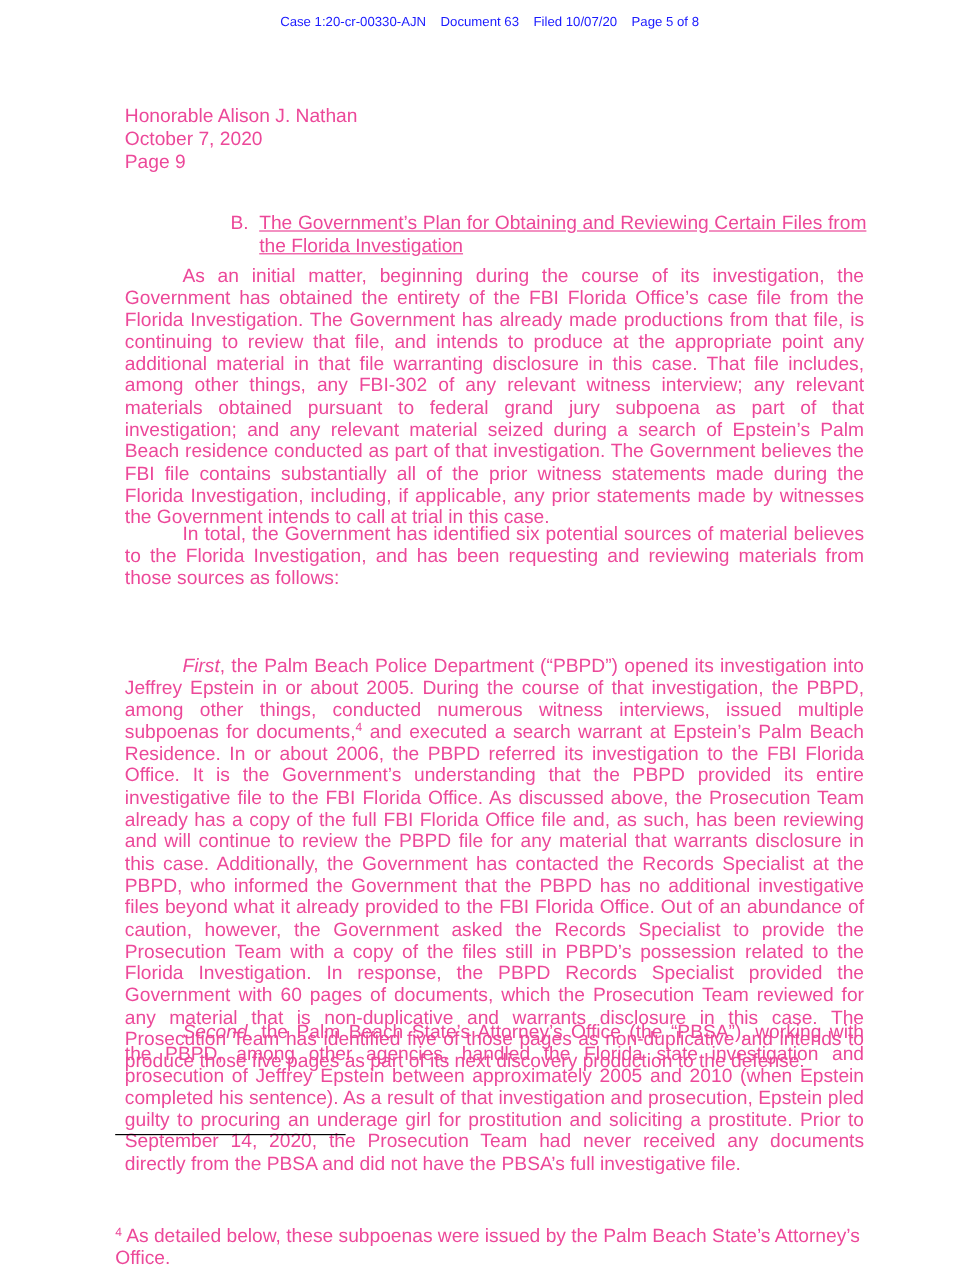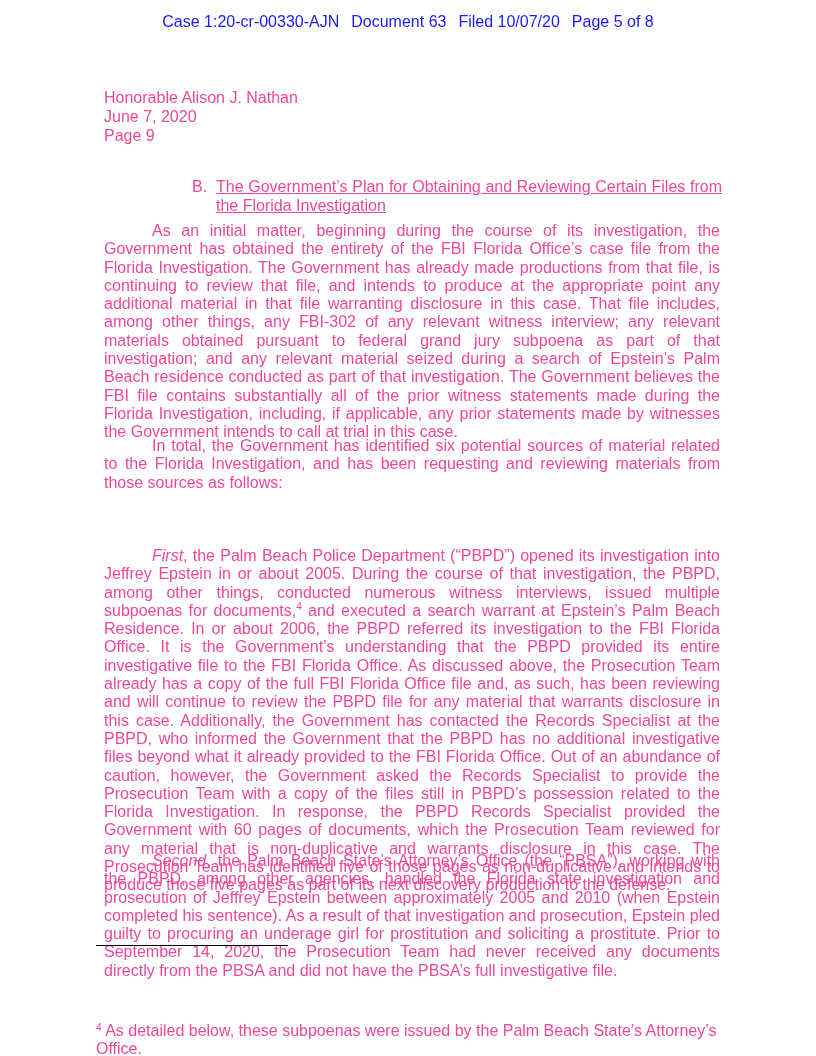--- a/index.html
+++ b/index.html
@@ -1,20 +1,20 @@
 <!DOCTYPE html>
 <html><head>
   <meta charset="utf-8">
   <style>
     html, body { margin: 0; padding: 0; background: #ffffff; }
     body { width: 816px; height: 1056px; position: relative; overflow: hidden; }
     .page { position: absolute; left: 0; top: 0; width: 816px; height: 1056px; background: #fff; }
     .case-header {
       position: absolute; top: 13px; left: 0; width: 816px; text-align: center;
-      font-family: "Liberation Sans", sans-serif; font-size: 16px; color: #1a1aff;
+      font-family: "Liberation Sans", sans-serif; font-size: 11px; color: #1a1aff;
       white-space: pre; letter-spacing: 0px;
     }
     .case-header span { margin: 0 6px; }
     .serif { font-family: Liberation Sans, sans-serif; color: #ec4899; font-size: 16px; margin-top: 40px; }
     .letterhead { position: absolute; left: 104px; top: 48px; line-height: 19px; }
     .section-heading {
       position: absolute; left: 192px; top: 137px; width: 530px; line-height: 19px;
     }
     .section-heading .letter { position: absolute; left: 0; top: 0; }
     .section-heading .title { margin-left: 24px; text-decoration: underline; text-align: justify; text-align-last: left; }
@@ -31,35 +31,35 @@
   </style>
 </head>
 <body>
 
 <div class="page">
 
   <div class="case-header" style="color: rgb(26, 26, 255);"><span>Case 1:20-cr-00330-AJN</span><span>Document 63</span><span>Filed 10/07/20</span><span>Page 5 of 8</span></div>
 
   <div class="letterhead serif">
     <div>Honorable Alison J. Nathan</div>
-    <div>June 7, 2020</div>
+    <div>October 7, 2020</div>
     <div>Page 9</div>
   </div>
 
   <div class="section-heading serif">
     <span class="letter">B.</span>
     <div class="title">The Government’s Plan for Obtaining and Reviewing Certain Files from the Florida Investigation</div>
   </div>
 
   <div class="body-text serif p1">
     <p class="para">As an initial matter, beginning during the course of its investigation, the Government has obtained the entirety of the FBI Florida Office’s case file from the Florida Investigation.  The Government has already made productions from that file, is continuing to review that file, and intends to produce at the appropriate point any additional material in that file warranting disclosure in this case.  That file includes, among other things, any FBI-302 of any relevant witness interview; any relevant materials obtained pursuant to federal grand jury subpoena as part of that investigation; and any relevant material seized during a search of Epstein’s Palm Beach residence conducted as part of that investigation.  The Government believes the FBI file contains substantially all of the prior witness statements made during the Florida Investigation, including, if applicable, any prior statements made by witnesses the Government intends to call at trial in this case.</p>
   </div>
 
   <div class="body-text serif p2">
-    <p class="para">In total, the Government has identified six potential sources of material related to the Florida Investigation, and has been requesting and reviewing materials from those sources as follows:</p>
+    <p class="para">In total, the Government has identified six potential sources of material believes to the Florida Investigation, and has been requesting and reviewing materials from those sources as follows:</p>
   </div>
 
   <div class="body-text serif p3">
     <p class="para"><em>First</em><span>, the Palm Beach Police Department (“PBPD”) opened its investigation into Jeffrey Epstein in or about 2005.  During the course of that investigation, the PBPD, among other things, conducted numerous witness interviews, issued multiple subpoenas for documents,</span><sup>4</sup><span> and executed a search warrant at Epstein’s Palm Beach Residence.  In or about 2006, the PBPD referred its investigation to the FBI Florida Office.  It is the Government’s understanding that the PBPD provided its entire investigative file to the FBI Florida Office.  As discussed above, the Prosecution Team already has a copy of the full FBI Florida Office file and, as such, has been reviewing and will continue to review the PBPD file for any material that warrants disclosure in this case.  Additionally, the Government has contacted the Records Specialist at the PBPD, who informed the Government that the PBPD has no additional investigative files beyond what it already provided to the FBI Florida Office.  Out of an abundance of caution, however, the Government asked the Records Specialist to provide the Prosecution Team with a copy of the files still in PBPD’s possession related to the Florida Investigation.  In response, the PBPD Records Specialist provided the Government with 60 pages of documents, which the Prosecution Team reviewed for any material that is non-duplicative and warrants disclosure in this case.  The Prosecution Team has identified five of those pages as non-duplicative and intends to produce those five pages as part of its next discovery production to the defense.</span></p>
   </div>
 
   <div class="body-text serif p4">
     <p class="para"><em>Second</em><span>, the Palm Beach State’s Attorney’s Office (the “PBSA”), working with the PBPD, among other agencies, handled the Florida state investigation and prosecution of Jeffrey Epstein between approximately 2005 and 2010 (when Epstein completed his sentence).  As a result of that investigation and prosecution, Epstein pled guilty to procuring an underage girl for prostitution and soliciting a prostitute.  Prior to September 14, 2020, the Prosecution Team had never received any documents directly from the PBSA and did not have the PBSA’s full investigative file.</span></p>
   </div>
 

